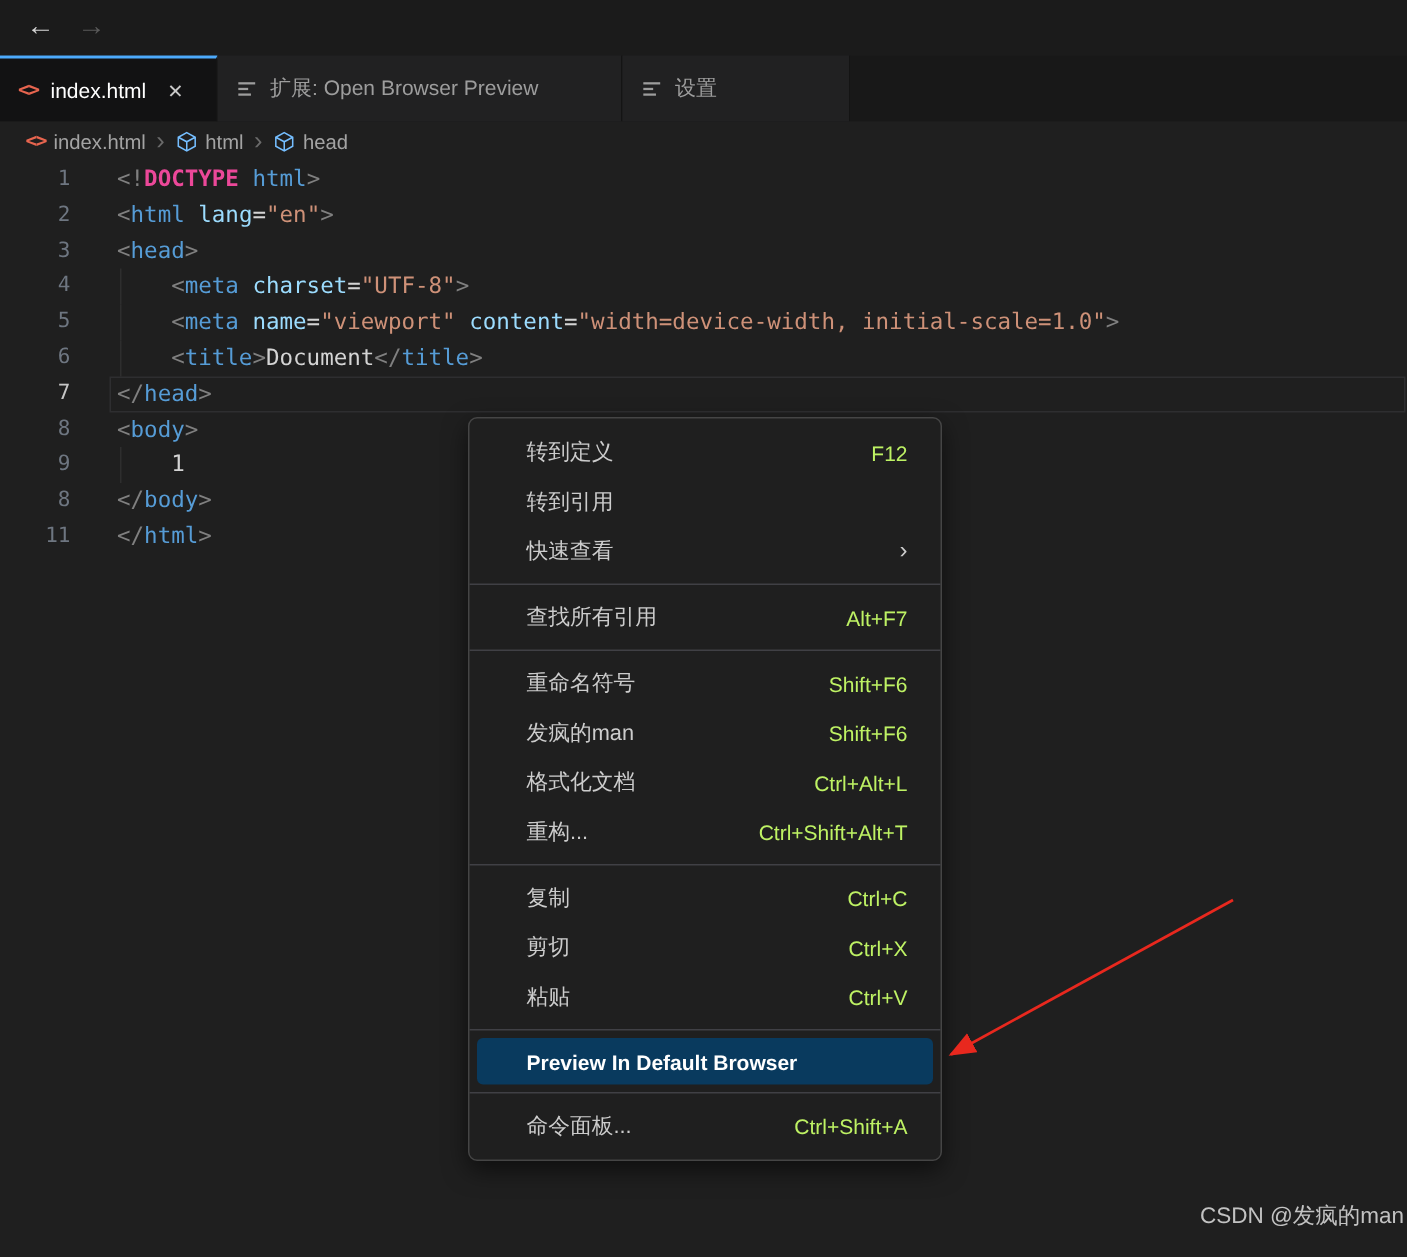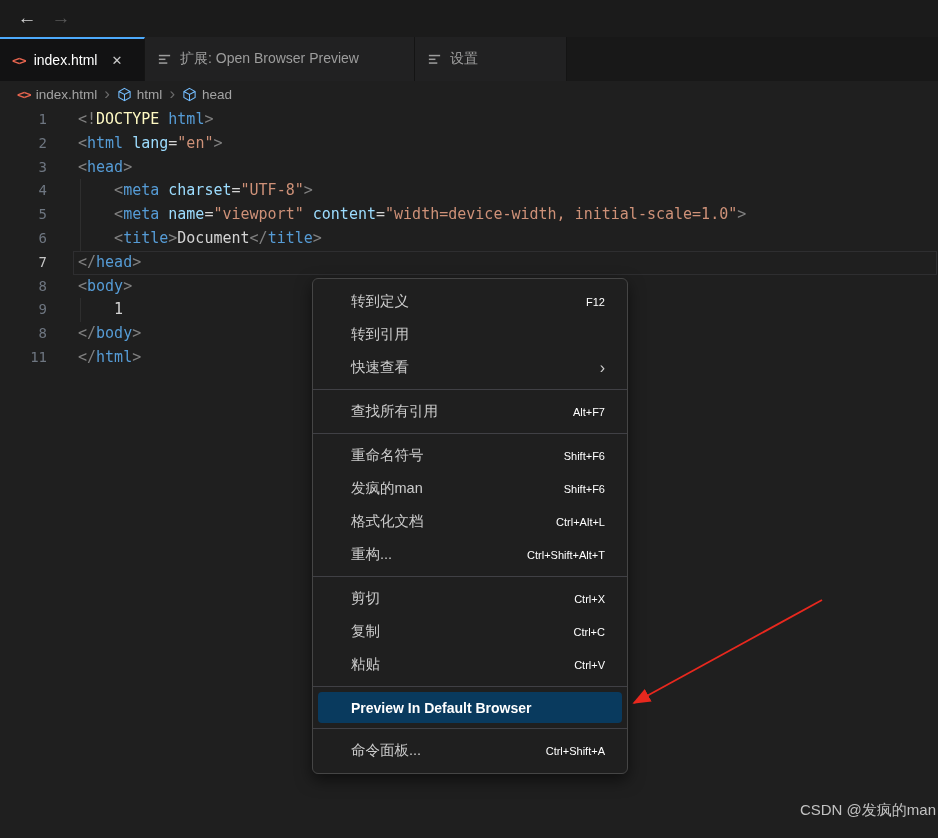--- a/index.html
+++ b/index.html
@@ -58,21 +58,21 @@
   
   .cmenu {
     position:absolute; left:312px; top:278px; width:316px;
     background:#1f1f1f; border:1px solid #454545; border-radius:6px;
     box-shadow:0 6px 16px rgba(0,0,0,.55); padding:6px 0; z-index:5;
   }
   .mi {
     height:33px; display:flex; align-items:center;
     padding:0 22px 0 38px; font-size:14.5px; color:#cccccc; cursor:default;
   }
-  .mi .sc { margin-left:auto; color:#ffffff; font-size:11px; }
+  .mi .sc { margin-left:auto; color:#bef264; font-size:14px; }
   .mi .sub { margin-left:auto; color:#cccccc; font-size:16px; }
   .mi.hl {
     background:#093a5e; margin:1px 5px; border-radius:4px; height:31px;
     padding-left:33px; color:#ffffff; font-weight:bold; font-size:14px;
   }
   .msep { height:1px; background:#404045; margin:5px 0; }
 
   
   .arrow-overlay { position:absolute; left:0; top:0; width:938px; height:838px; pointer-events:none; z-index:9; }
   .watermark { position:absolute; top:801px; right:2px; font-size:15px; color:#c2c2c2; z-index:8; }
@@ -124,21 +124,21 @@
     <span class="chev">›</span>
     <span class="crumb">
       <svg width="15" height="15" viewBox="0 0 16 16">
         <path d="M8 1.5 L14 4.8 V11.2 L8 14.5 L2 11.2 V4.8 Z M2 4.8 L8 8 L14 4.8 M8 8 V14.5" fill="none" stroke="#75beff" stroke-width="1.1"></path>
       </svg>
       <span>head</span>
     </span>
   </div>
 
 <div class="editor" id="editor">
-    <div class="line"><span class="ln">1</span><span class="codecol"><span style="color: rgb(128, 128, 128);">&lt;!</span><span style="color: #fef9c3;">DOCTYPE</span><span style="color: rgb(212, 212, 212);"> </span><span style="color: rgb(86, 156, 214);">html</span><span style="color: rgb(128, 128, 128);">&gt;</span></span></div>
+    <div class="line"><span class="ln">1</span><span class="codecol"><span style="color: rgb(128, 128, 128);">&lt;!</span><span style="color: #ec4899; font-weight: bold;">DOCTYPE</span><span style="color: rgb(212, 212, 212);"> </span><span style="color: rgb(86, 156, 214);">html</span><span style="color: rgb(128, 128, 128);">&gt;</span></span></div>
     <div class="line"><span class="ln">2</span><span class="codecol"><span style="color: rgb(128, 128, 128);">&lt;</span><span style="color: rgb(86, 156, 214);">html</span><span style="color: rgb(212, 212, 212);"> </span><span style="color: rgb(156, 220, 254);">lang</span><span style="color: rgb(212, 212, 212);">=</span><span style="color: rgb(206, 145, 120);">"en"</span><span style="color: rgb(128, 128, 128);">&gt;</span></span></div>
     <div class="line"><span class="ln">3</span><span class="codecol"><span style="color: rgb(128, 128, 128);">&lt;</span><span style="color: rgb(86, 156, 214);">head</span><span style="color: rgb(128, 128, 128);">&gt;</span></span></div>
     <div class="line"><span class="ln">4</span><span class="guide"></span><span class="codecol"><span class="ind"></span><span style="color: rgb(128, 128, 128);">&lt;</span><span style="color: rgb(86, 156, 214);">meta</span><span style="color: rgb(212, 212, 212);"> </span><span style="color: rgb(156, 220, 254);">charset</span><span style="color: rgb(212, 212, 212);">=</span><span style="color: rgb(206, 145, 120);">"UTF-8"</span><span style="color: rgb(128, 128, 128);">&gt;</span></span></div>
     <div class="line"><span class="ln">5</span><span class="guide"></span><span class="codecol"><span class="ind"></span><span style="color: rgb(128, 128, 128);">&lt;</span><span style="color: rgb(86, 156, 214);">meta</span><span style="color: rgb(212, 212, 212);"> </span><span style="color: rgb(156, 220, 254);">name</span><span style="color: rgb(212, 212, 212);">=</span><span style="color: rgb(206, 145, 120);">"viewport"</span><span style="color: rgb(212, 212, 212);"> </span><span style="color: rgb(156, 220, 254);">content</span><span style="color: rgb(212, 212, 212);">=</span><span style="color: rgb(206, 145, 120);">"width=device-width, initial-scale=1.0"</span><span style="color: rgb(128, 128, 128);">&gt;</span></span></div>
     <div class="line"><span class="ln">6</span><span class="guide"></span><span class="codecol"><span class="ind"></span><span style="color: rgb(128, 128, 128);">&lt;</span><span style="color: rgb(86, 156, 214);">title</span><span style="color: rgb(128, 128, 128);">&gt;</span><span style="color: rgb(212, 212, 212);">Document</span><span style="color: rgb(128, 128, 128);">&lt;/</span><span style="color: rgb(86, 156, 214);">title</span><span style="color: rgb(128, 128, 128);">&gt;</span></span></div>
     <div class="line current"><span class="ln">7</span><span class="codecol"><span style="color: rgb(128, 128, 128);">&lt;/</span><span style="color: rgb(86, 156, 214);">head</span><span style="color: rgb(128, 128, 128);">&gt;</span></span><span class="clbox"></span></div>
     <div class="line"><span class="ln">8</span><span class="codecol"><span style="color: rgb(128, 128, 128);">&lt;</span><span style="color: rgb(86, 156, 214);">body</span><span style="color: rgb(128, 128, 128);">&gt;</span></span></div>
     <div class="line"><span class="ln">9</span><span class="guide"></span><span class="codecol"><span class="ind"></span><span style="color: rgb(212, 212, 212);">1</span></span></div>
     <div class="line"><span class="ln">8</span><span class="codecol"><span style="color: rgb(128, 128, 128);">&lt;/</span><span style="color: rgb(86, 156, 214);">body</span><span style="color: rgb(128, 128, 128);">&gt;</span></span></div>
     <div class="line"><span class="ln">11</span><span class="codecol"><span style="color: rgb(128, 128, 128);">&lt;/</span><span style="color: rgb(86, 156, 214);">html</span><span style="color: rgb(128, 128, 128);">&gt;</span></span></div>
@@ -173,26 +173,26 @@
     <div class="mi">
       <span>格式化文档</span>
       <span class="sc">Ctrl+Alt+L</span>
     </div>
     <div class="mi">
       <span>重构...</span>
       <span class="sc">Ctrl+Shift+Alt+T</span>
     </div>
     <div class="msep"></div>
     <div class="mi">
+      <span>复制</span>
+      <span class="sc">Ctrl+C</span>
+    </div>
+    <div class="mi">
       <span>剪切</span>
       <span class="sc">Ctrl+X</span>
-    </div>
-    <div class="mi">
-      <span>复制</span>
-      <span class="sc">Ctrl+C</span>
     </div>
     <div class="mi">
       <span>粘贴</span>
       <span class="sc">Ctrl+V</span>
     </div>
     <div class="msep"></div>
     <div class="mi hl">
       <span>Preview In Default Browser</span>
     </div>
     <div class="msep"></div>

